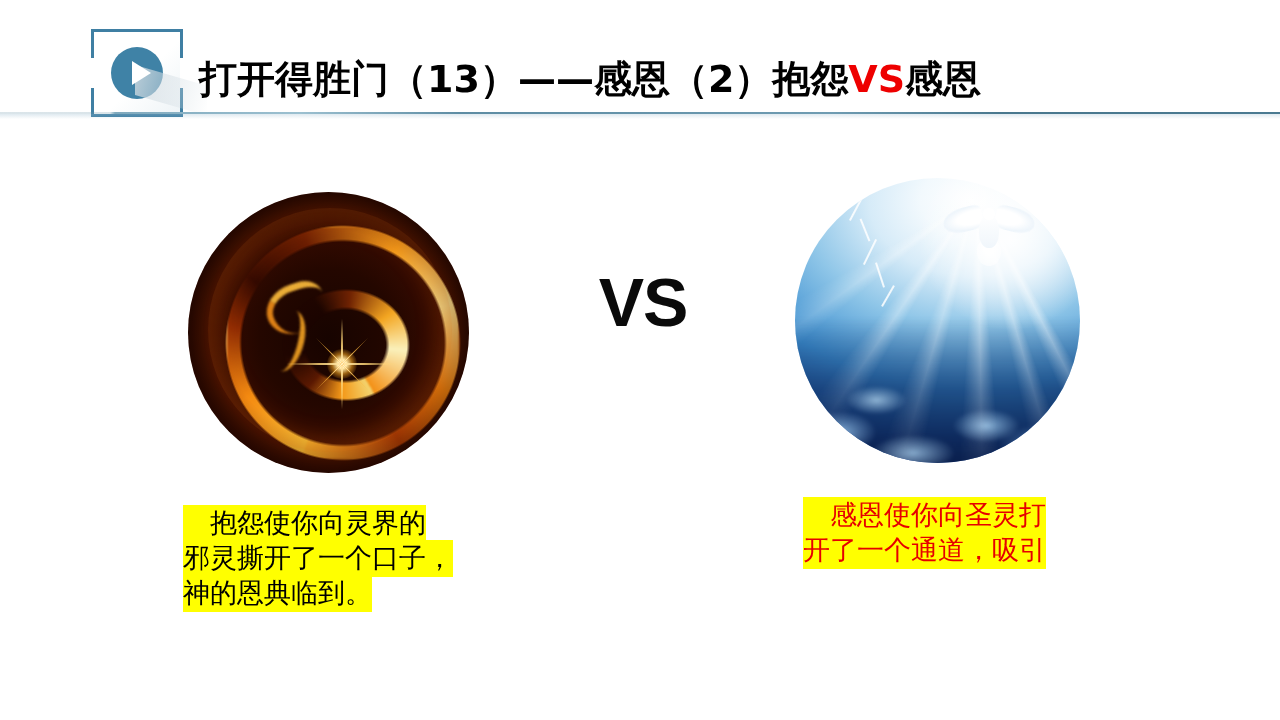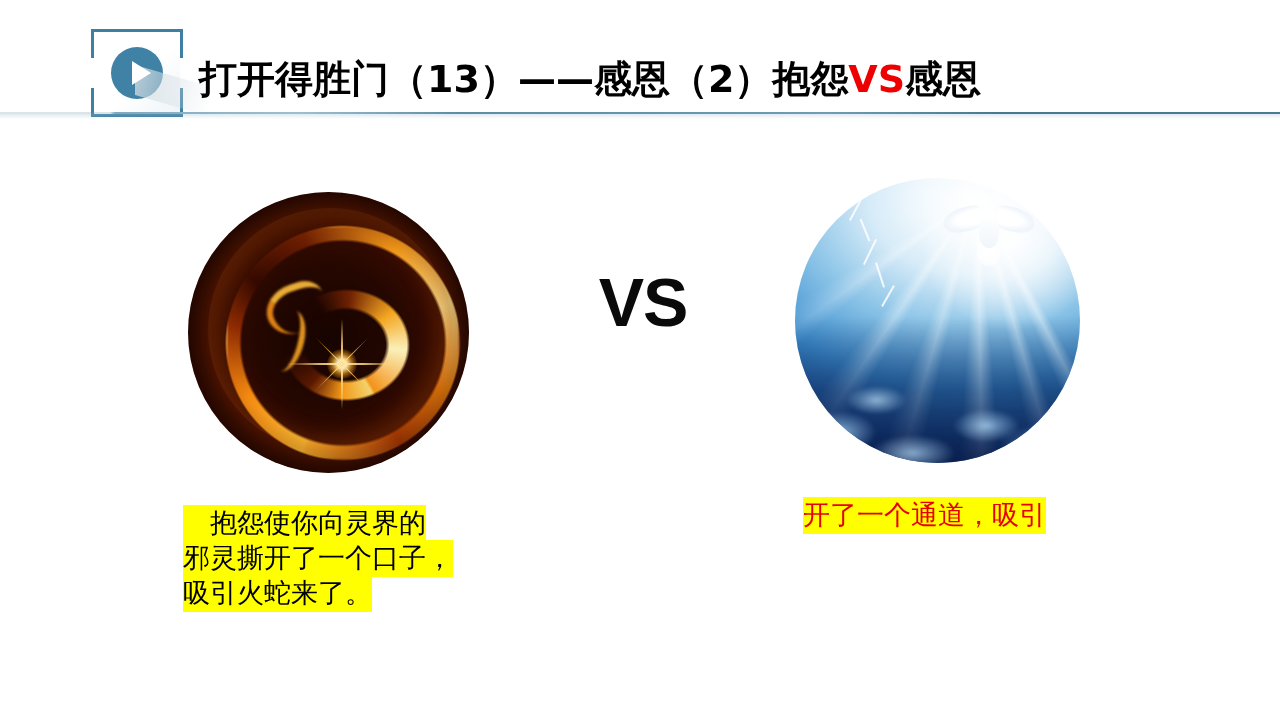--- a/index.html
+++ b/index.html
@@ -472,18 +472,19 @@
     <div class="wing-r"></div>
     <div class="tail"></div>
     <div class="body"></div>
     <div class="head"></div>
   </div>
 </div>
 
 <div id="caption-left" class="caption">
   <span class="line"><span class="hl">　抱怨使你向灵界的</span></span>
   <span class="line"><span class="hl">邪灵撕开了一个口子，</span></span>
-  <span class="line"><span class="hl">吸引火蛇来了。</span></span>
+  <span class="line"><span class="hl">神的恩典临到。</span></span>
 </div>
 
 <div id="caption-right" class="caption">
+  <span class="line"><span class="hl">　感恩使你向圣灵打</span></span>
   <span class="line"><span class="hl">开了一个通道，吸引</span></span>
 </div>
 
 </body></html>

